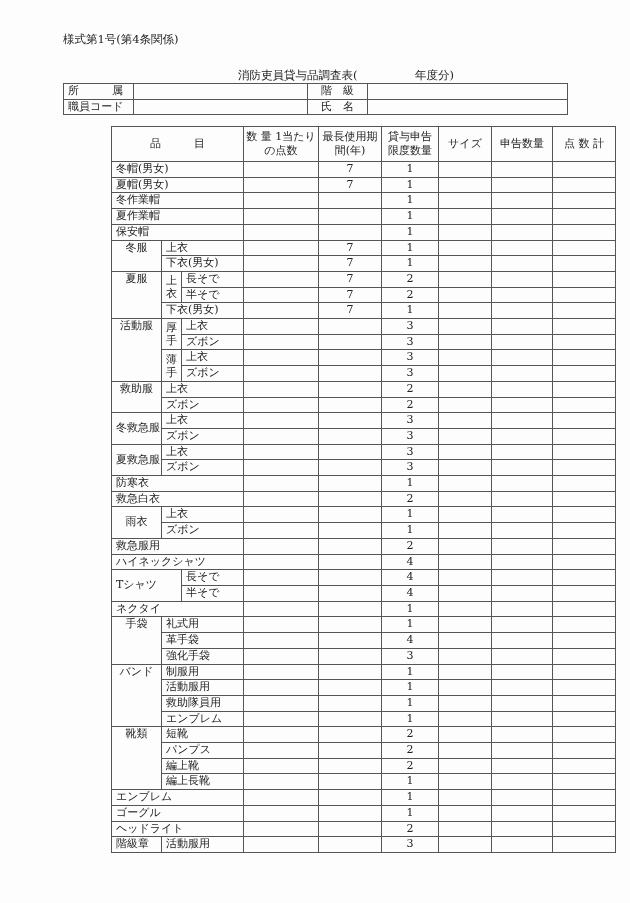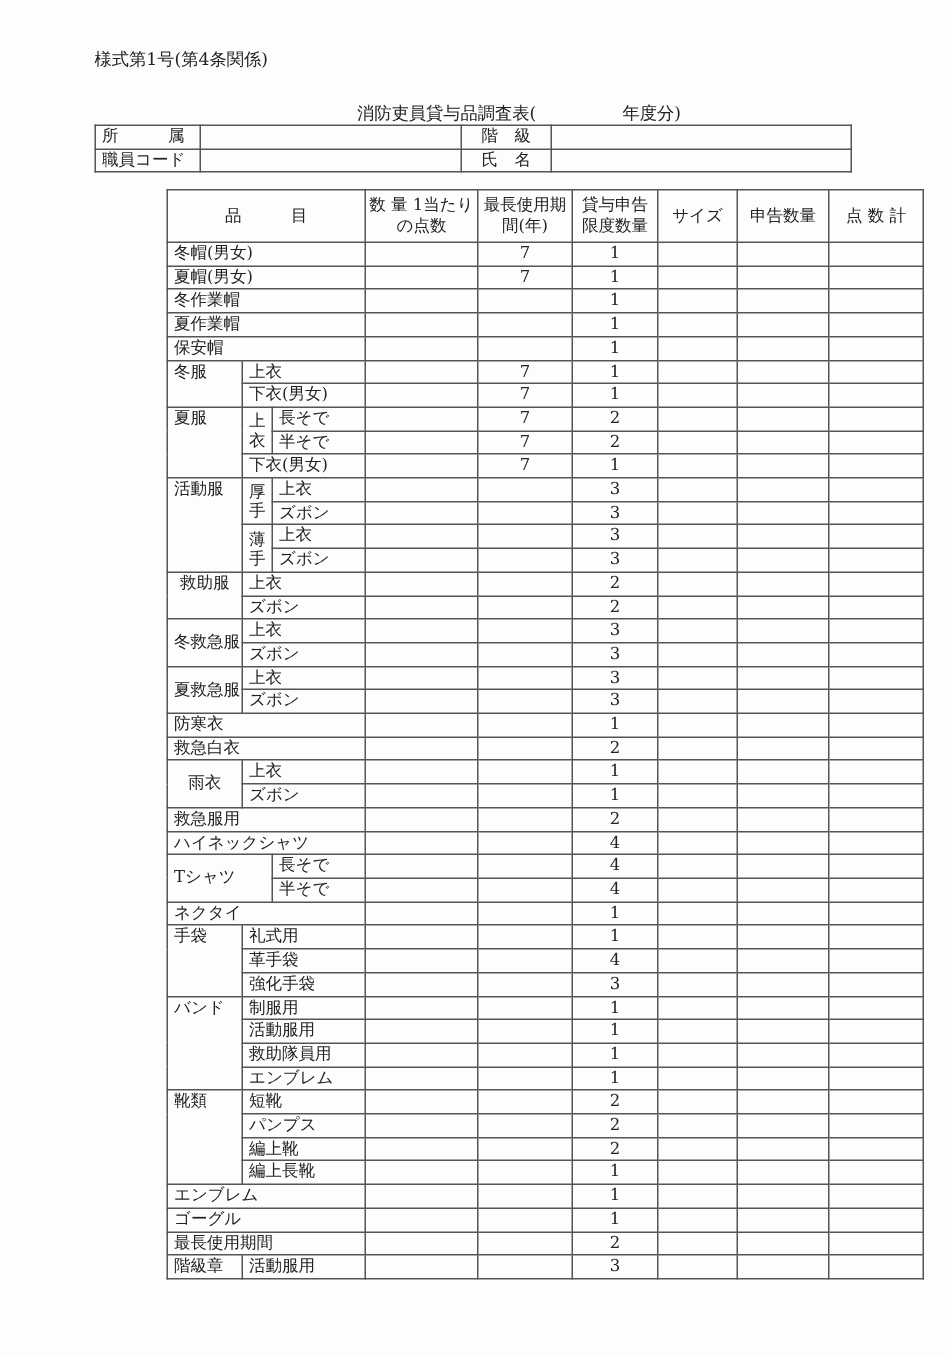--- a/index.html
+++ b/index.html
@@ -6,21 +6,21 @@
   body{width:630px;height:903px;position:relative;font-family:"DejaVu Serif","Liberation Serif",serif;color:#222;font-size:11px;}
   .form-no{position:absolute;left:63px;top:32px;font-size:11.5px;}
   .title{position:absolute;left:238px;top:68px;font-size:11.5px;white-space:pre;}
   table{border-collapse:collapse;position:absolute;table-layout:fixed;}
   td{border:1px solid #555;padding:0 4px;height:14.7px;line-height:14.7px;font-size:11px;white-space:nowrap;overflow:hidden;vertical-align:middle;}
   .hdr-tbl{left:63px;top:83px;width:504px;}
   .main{left:63px;top:126px;width:504px;margin-left:48px;}
   .main th{border:1px solid #555;font-weight:normal;font-size:11px;line-height:14px;padding:2px 2px;height:30px;}
   .c{text-align:center;}
   .vt{line-height:13px;text-align:center;padding:0;white-space:normal;}
-  .top{vertical-align:top;}
+  .top{vertical-align:top;text-align:center;}
 </style>
 </head>
 <body>
 
 <div class="form-no">様式第1号(第4条関係)</div>
 <div class="title">消防吏員貸与品調査表(　　　　　年度分)</div>
 
 <table class="hdr-tbl">
   <colgroup>
       <col style="width:70px">
@@ -454,21 +454,21 @@
       <tr>
         <td colspan="3">ゴーグル</td>
         <td></td>
         <td class="c"></td>
         <td class="c">1</td>
         <td></td>
         <td></td>
         <td></td>
       </tr>
       <tr>
-        <td colspan="3">最長使用期間</td>
+        <td colspan="3">ヘッドライト</td>
         <td></td>
         <td class="c"></td>
         <td class="c">2</td>
         <td></td>
         <td></td>
         <td></td>
       </tr>
       <tr>
         <td>階級章</td>
         <td colspan="2">活動服用</td>

